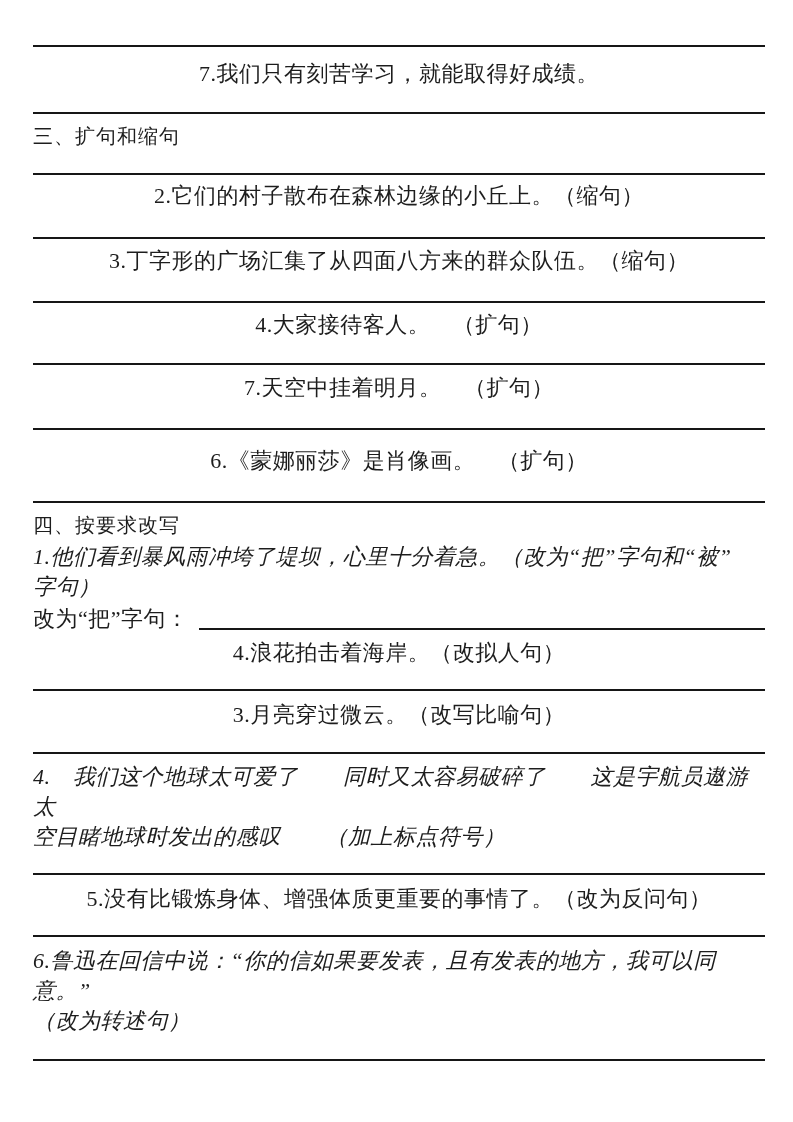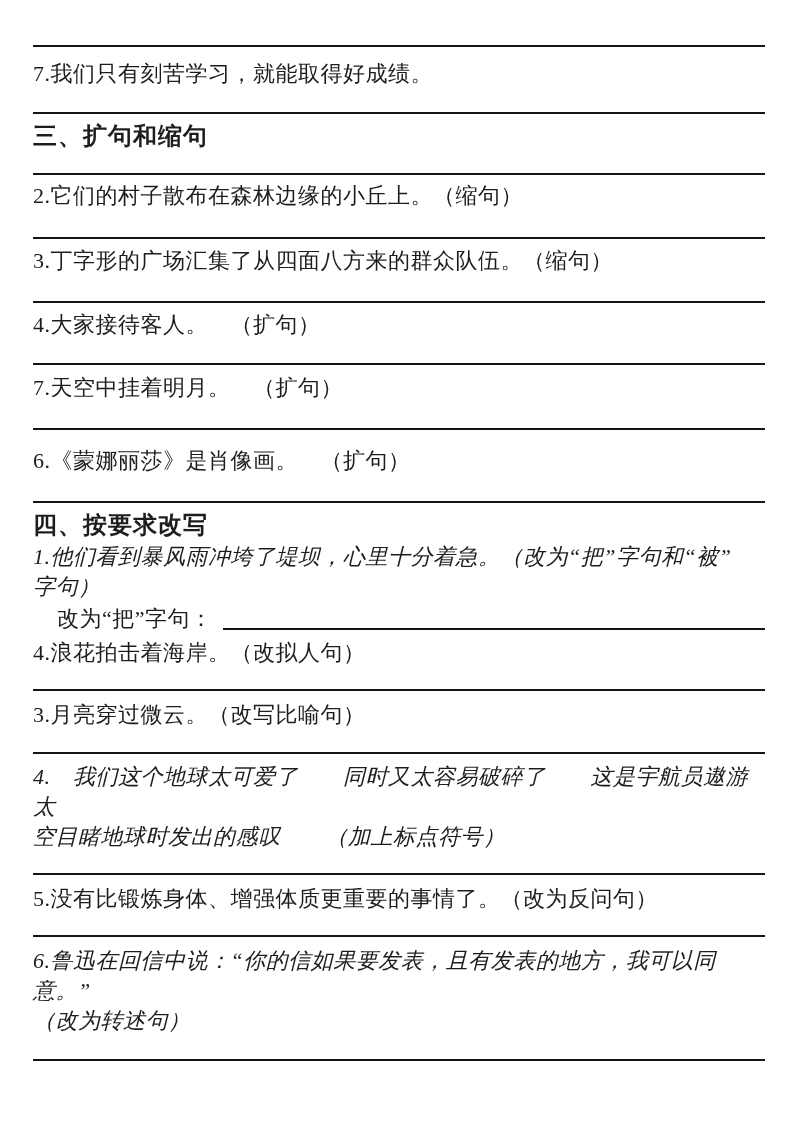--- a/index.html
+++ b/index.html
@@ -23,42 +23,42 @@
   }
   .rule {
     border-top: 2px solid #161616;
     height: 0;
   }
   .q {
     font-size: 22px;
     line-height: 30px;
     white-space: pre-wrap;
     letter-spacing: 0.5px;
+    text-align: center;
   }
   .heading {
-    font-size: 24px;
+    font-size: 20px;
     line-height: 30px;
-    font-weight: bold;
+    font-weight: normal;
     letter-spacing: 1px;
   }
   .two-line span {
     display: block;
     font-size: 22px;
     line-height: 30px;
     white-space: pre-wrap;
     letter-spacing: 0.5px;
     font-style: italic;
   }
   .fill-row {
     display: flex;
     align-items: stretch;
     font-size: 22px;
     line-height: 30px;
     letter-spacing: 0.5px;
-    margin-left: 24px;
   }
   .fill-label {
     white-space: pre-wrap;
     flex: 0 0 auto;
   }
   .fill-blank {
     flex: 1 1 auto;
     border-bottom: 2px solid #161616;
     margin-left: 10px;
     margin-bottom: 4px;

